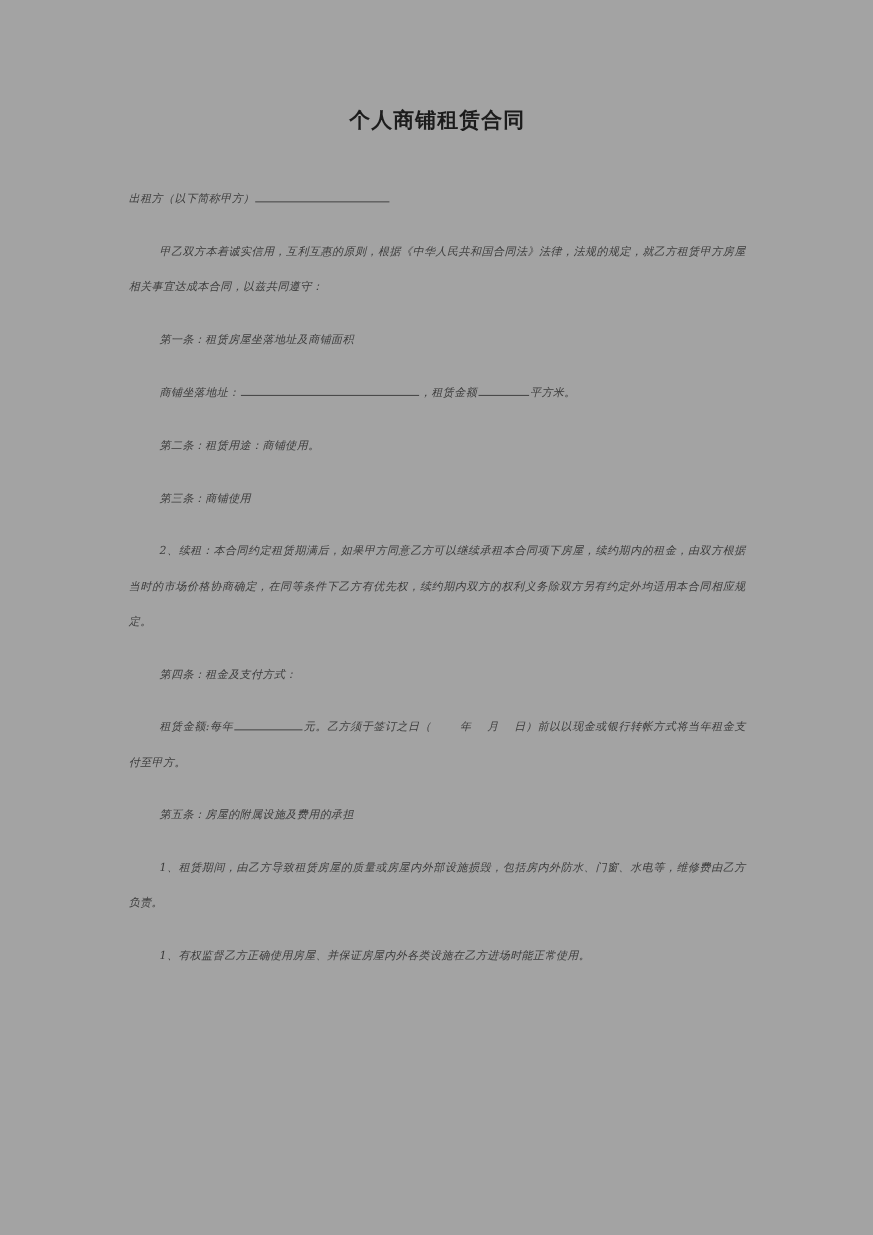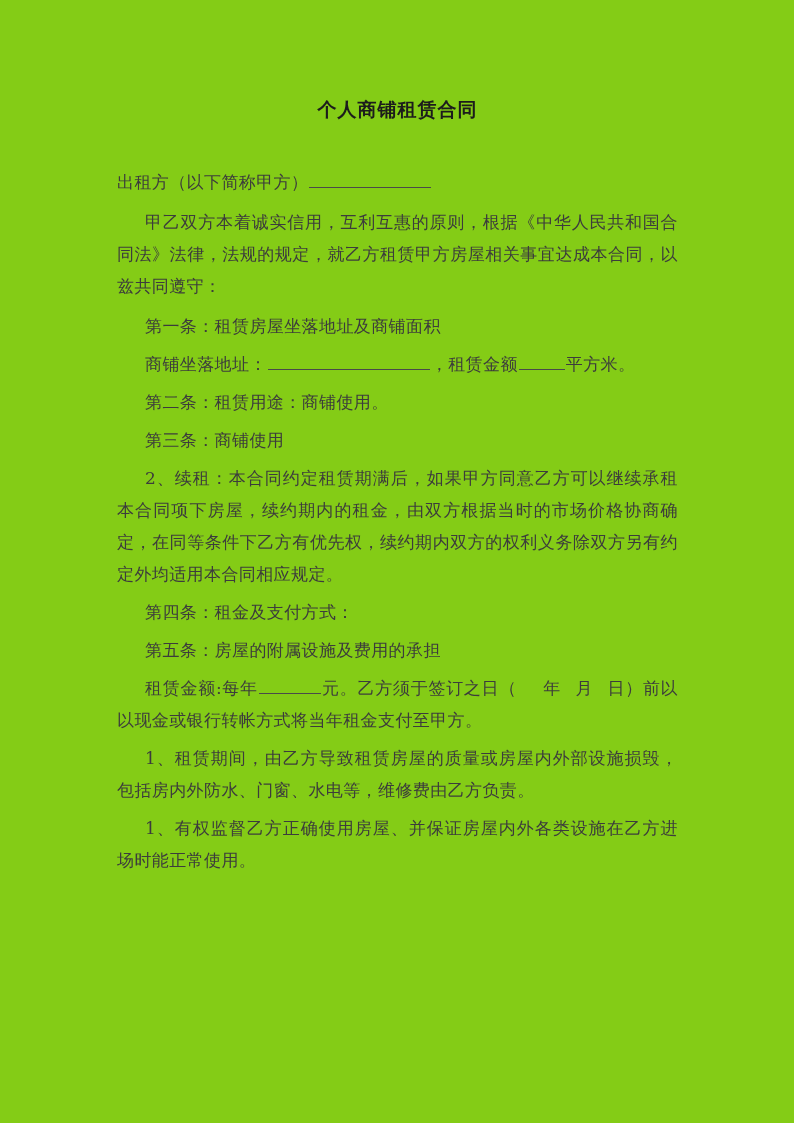--- a/index.html
+++ b/index.html
@@ -7,47 +7,48 @@
     padding: 0;
     background: #ffffff;
   }
   body {
     font-family: "DejaVu Serif", "Liberation Serif", serif;
   }
   .page {
     position: relative;
     width: 794px;
     height: 1123px;
-    background: #84cc16;
+    background: #a3a3a3;
     overflow: hidden;
     box-sizing: border-box;
   }
   .doc-body {
     position: absolute;
     left: 117px;
     top: 96px;
     width: 561px;
   }
   .doc-title {
     font-size: 19px;
     font-weight: bold;
     text-align: center;
     color: #1c1c1c;
     letter-spacing: 1px;
     margin: 0 0 44px 0;
     line-height: 26px;
   }
   .para {
-    font-size: 17px;
+    font-size: 10px;
     line-height: 32px;
     color: #3c3c3c;
-    margin: 0 0 6px 0;
+    margin: 16px 0 6px 0;
     text-align: justify;
     text-justify: inter-ideograph;
     letter-spacing: 0.4px;
+    font-style: italic;
   }
   .para.indent {
     text-indent: 28px;
   }
   .para.gap-sm { margin-bottom: 6px; }
   .para.gap-md { margin-bottom: 8px; }
   .blank {
     display: inline-block;
     border-bottom: 1px solid #4a4a4a;
     vertical-align: baseline;
@@ -86,25 +87,25 @@
 
     <p class="para indent gap-sm">第二条：租赁用途：商铺使用。</p>
 
     <p class="para indent gap-sm">第三条：商铺使用</p>
 
 
     <p class="para indent gap-sm">2、续租：本合同约定租赁期满后，如果甲方同意乙方可以继续承租本合同项下房屋，续约期内的租金，由双方根据当时的市场价格协商确定，在同等条件下乙方有优先权，续约期内双方的权利义务除双方另有约定外均适用本合同相应规定。</p>
 
     <p class="para indent gap-sm">第四条：租金及支付方式：</p>
 
-    <p class="para indent gap-sm">第五条：房屋的附属设施及费用的承担</p>
-
     <p class="para indent gap-sm">
       <span>租赁金额:每年</span><span class="blank w-money"></span><span>元。乙方须于签订之日（</span><span class="sp-wide"></span><span>年</span><span class="sp-mid"></span><span>月</span><span class="sp-mid"></span><span>日）前以以现金或银行转帐方式将当年租金支付至甲方。</span>
     </p>
+
+    <p class="para indent gap-sm">第五条：房屋的附属设施及费用的承担</p>
 
 
     <p class="para indent gap-sm">1、租赁期间，由乙方导致租赁房屋的质量或房屋内外部设施损毁，包括房内外防水、门窗、水电等，维修费由乙方负责。</p>
 
 
     <p class="para indent gap-sm">1、有权监督乙方正确使用房屋、并保证房屋内外各类设施在乙方进场时能正常使用。</p>
 
   </div>
 </div>
 

